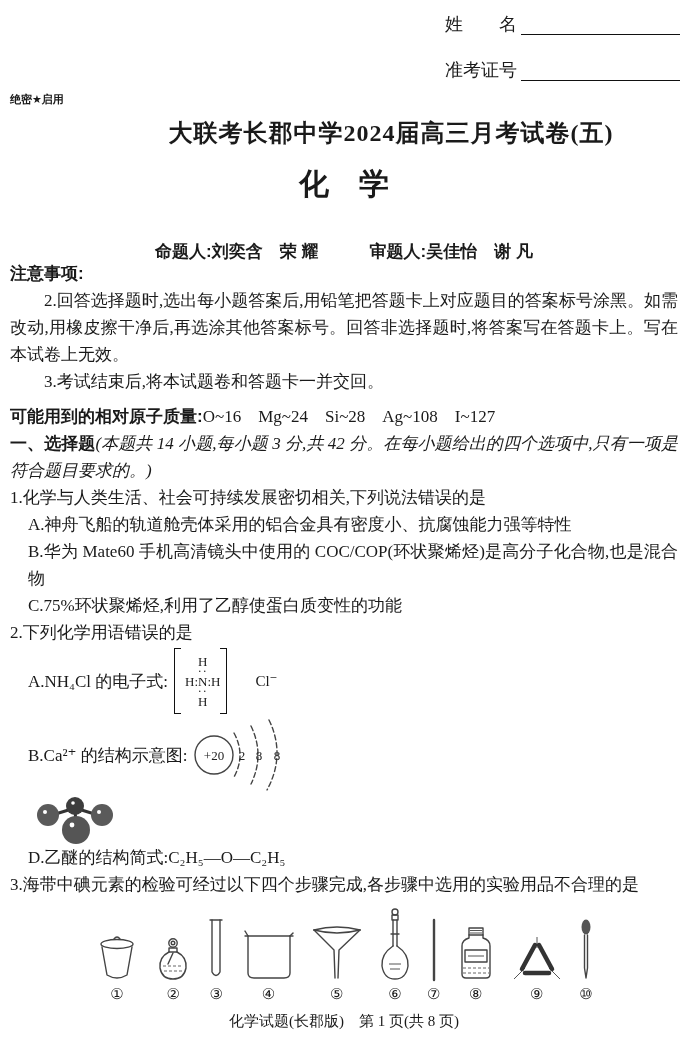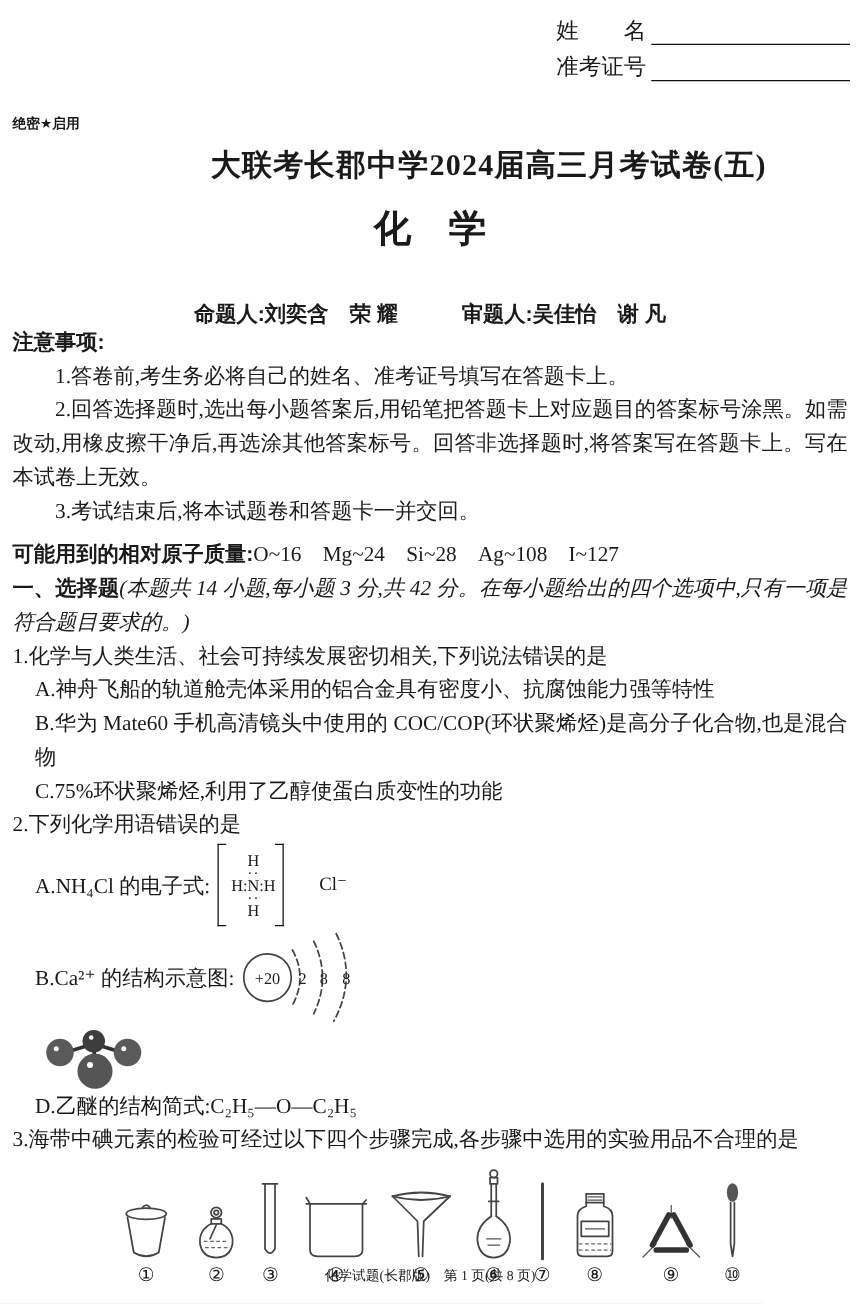--- a/index.html
+++ b/index.html
@@ -5,21 +5,21 @@
   html,body{margin:0;padding:0;background:#e8e8e8;}
   .page{
     position:relative;width:688px;height:1043px;margin:0 auto;
     background:#ffffff;color:#1a1a1a;overflow:hidden;
     font-family:"Liberation Serif","DejaVu Serif",serif;
     font-size:17px;line-height:27px;
   }
   .hei{font-family:"Liberation Sans","DejaVu Sans",sans-serif;font-weight:bold;}
   
   .namebox{position:absolute;top:12px;right:8px;width:235px;}
-  .namerow{display:flex;align-items:flex-end;margin-bottom:5px;font-size:18px;line-height:24px;}
+  .namerow{display:flex;align-items:flex-start;margin-bottom:22px;font-size:18px;line-height:24px;}
   .namerow .lbl{white-space:pre;}
   .uline{display:inline-block;border-bottom:1.6px solid #111;height:22px;flex:1;margin-left:4px;}
   .secret{position:absolute;left:10px;top:86px;font-size:11px;}
   .title{position:absolute;top:118px;left:0;width:100%;text-align:center;
          font-size:24px;font-weight:bold;letter-spacing:1px;line-height:30px;margin-left:47px;}
   .subject{position:absolute;top:166px;left:0;width:100%;text-align:center;
          font-size:30px;font-weight:bold;line-height:36px;}
   .authors{position:absolute;top:238px;left:0;width:100%;text-align:center;font-size:17px;}
   
   .content{position:absolute;top:260px;left:10px;right:10px;text-align:justify;}
@@ -37,21 +37,21 @@
   .brk{display:inline-block;align-self:stretch;width:6px;border:1.6px solid #111;margin:2px 0;}
   .brk-l{border-right:none;margin-left:6px;}
   .brk-r{border-left:none;margin-right:4px;}
   .anion{font-size:15px;margin-left:24px;}
   
   .equipment{display:flex;justify-content:space-between;align-items:flex-end;
              width:500px;margin:10px auto 0 auto;}
   .equip{display:flex;flex-direction:column;align-items:center;}
   .equip .num{font-size:15px;line-height:20px;margin-top:2px;}
   .equip svg{display:block;}
-  .footer{position:absolute;top:1008px;left:0;width:100%;text-align:center;font-size:11px;}
+  .footer{position:absolute;top:1008px;left:0;width:100%;text-align:center;font-size:15px;}
   svg .ln{stroke:#444;stroke-width:1.4;fill:none;stroke-linecap:round;stroke-linejoin:round;}
   svg .dash{stroke:#666;stroke-width:1;fill:none;stroke-dasharray:3,2;}
   svg .thick{stroke:#333;stroke-width:4.5;fill:none;stroke-linecap:round;}
   svg .thin{stroke:#555;stroke-width:1;fill:none;}
 </style>
 </head>
 <body>
 
 <div class="page">
 
@@ -67,21 +67,20 @@
   </div>
 
   <div class="secret hei">绝密★启用</div>
   <div class="title">大联考长郡中学2024届高三月考试卷(五)</div>
   <div class="subject">化　学</div>
   <div class="authors hei">命题人:刘奕含　荣 耀　　　审题人:吴佳怡　谢 凡</div>
 
   <div class="content">
 
     <p class="hei">注意事项:</p>
-    <p class="indent">1.答卷前,考生务必将自己的姓名、准考证号填写在答题卡上。</p>
     <p class="indent">2.回答选择题时,选出每小题答案后,用铅笔把答题卡上对应题目的答案标号涂黑。如需改动,用橡皮擦干净后,再选涂其他答案标号。回答非选择题时,将答案写在答题卡上。写在本试卷上无效。</p>
     <p class="indent">3.考试结束后,将本试题卷和答题卡一并交回。</p>
 
     <p class="masses"><span class="hei">可能用到的相对原子质量:</span><span class="vals">O~16　Mg~24　Si~28　Ag~108　I~127</span></p>
 
     <p class="section"><span class="hei">一、选择题</span><span class="instr">(本题共 14 小题,每小题 3 分,共 42 分。在每小题给出的四个选项中,只有一项是符合题目要求的。)</span></p>
 
     <p>1.化学与人类生活、社会可持续发展密切相关,下列说法错误的是</p>
     <div class="opt">A.神舟飞船的轨道舱壳体采用的铝合金具有密度小、抗腐蚀能力强等特性</div>
     <div class="opt">B.华为 Mate60 手机高清镜头中使用的 COC/COP(环状聚烯烃)是高分子化合物,也是混合物</div>

